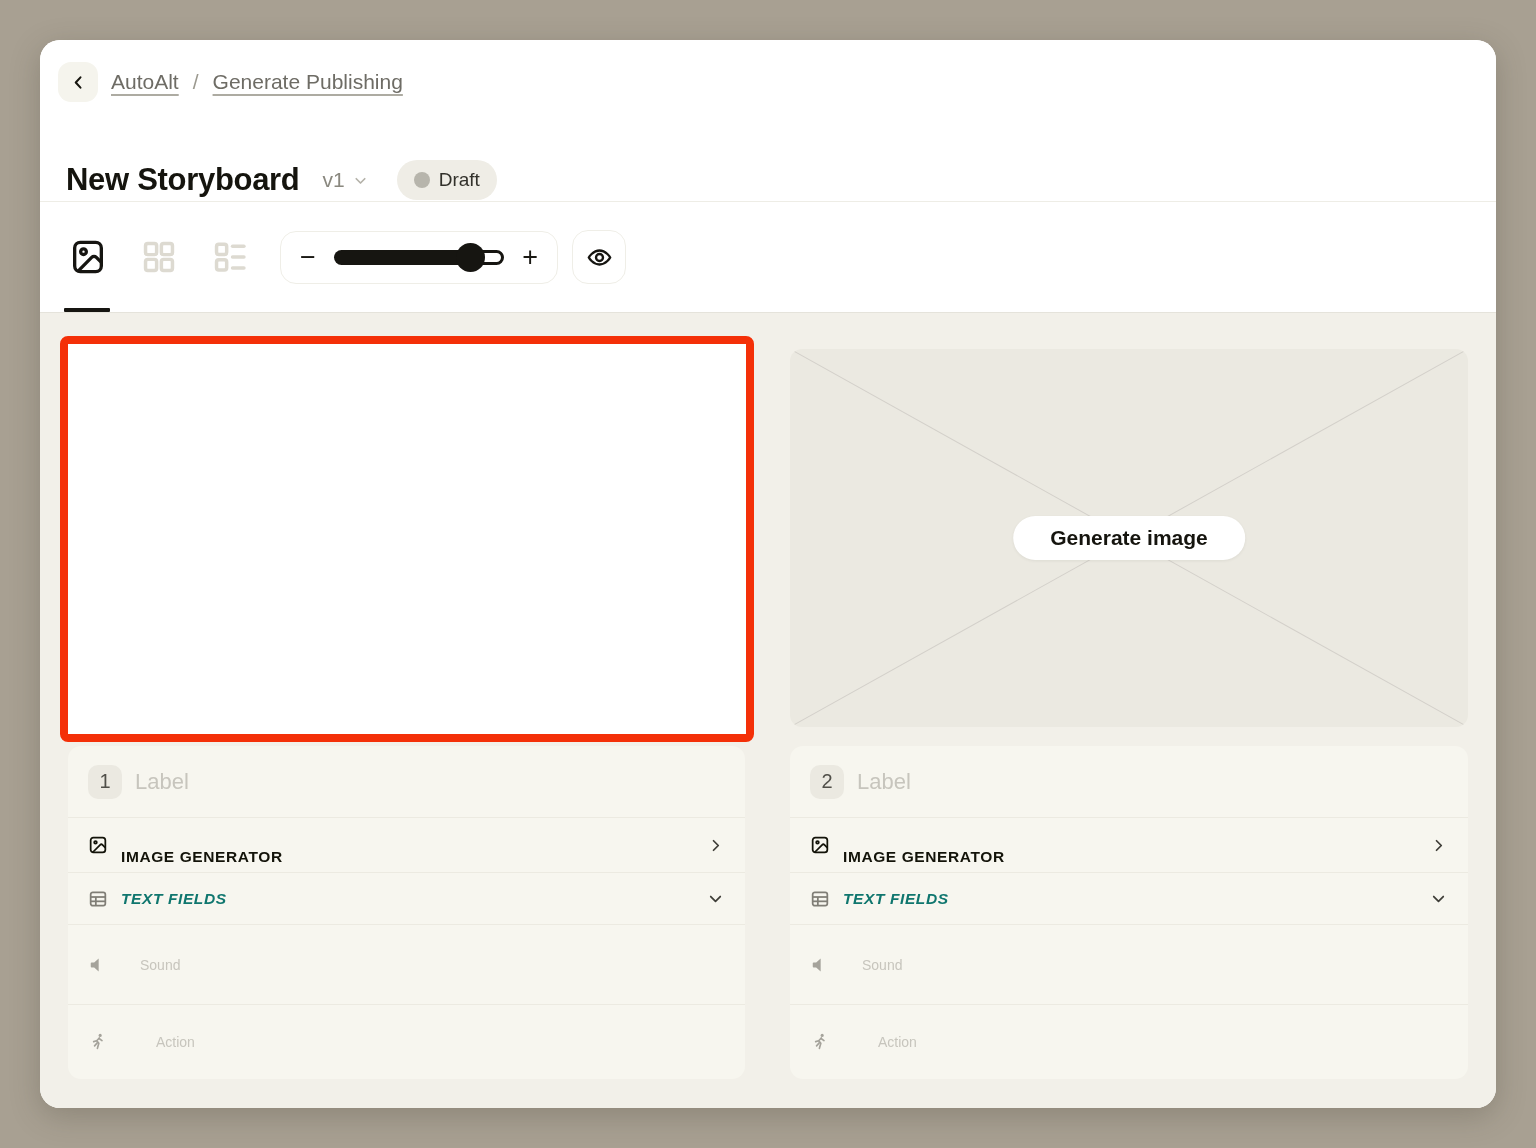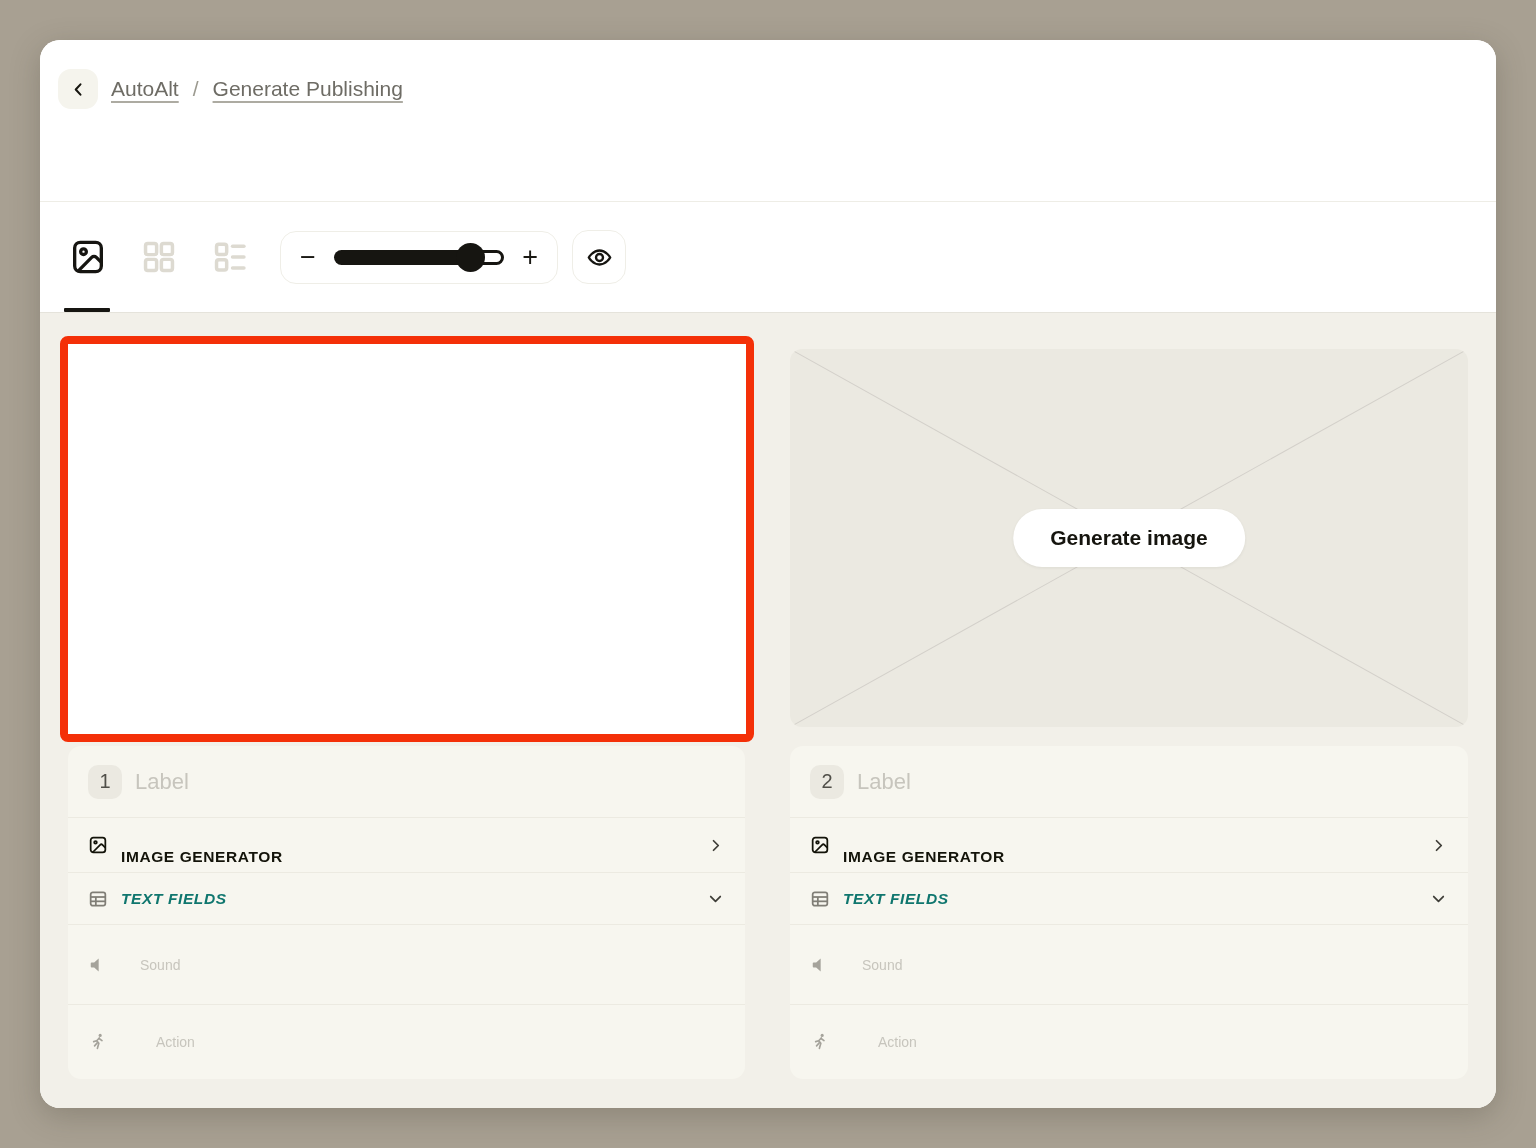--- a/index.html
+++ b/index.html
@@ -15,21 +15,21 @@
     width:1456px; height:1068px;
     background:#FFFFFF;
     border-radius:20px;
     overflow:hidden;
     box-shadow:0 8px 30px rgba(60,55,45,.25);
     display:flex; flex-direction:column;
   }
 
   
   .header { height:162px; flex:0 0 auto; border-bottom:1px solid #EEEDE6; position:relative; background:#fff; }
-  .crumb-row { position:absolute; left:18px; top:29px; display:flex; align-items:center; }
+  .crumb-row { position:absolute; left:18px; top:22px; display:flex; align-items:center; }
   .back-btn {
     width:40px; height:40px; border-radius:13px; background:#F5F4ED;
     display:flex; align-items:center; justify-content:center; cursor:pointer; border:none;
   }
   .crumbs { display:flex; align-items:center; gap:14px; margin-left:13px; font-size:21px; color:#6E6C65; }
   .crumb-link {
     color:#6E6C65; text-decoration:underline; text-underline-offset:5px;
     text-decoration-color:#ADABA2; text-decoration-thickness:1.5px; cursor:pointer;
   }
   .crumb-sep { color:#9B998F; }
@@ -79,21 +79,21 @@
     position:absolute; left:20px; top:23px; width:694px; height:406px;
     background:#FFFFFF; border:8px solid #F43008; border-radius:8px; cursor:pointer;
   }
   .canvas-placeholder {
     position:absolute; left:750px; top:36px; width:678px; height:378px;
     background:#EBE9E1; border-radius:12px; overflow:hidden; cursor:pointer;
   }
   .x-lines { position:absolute; inset:0; width:100%; height:100%; }
   .generate-btn {
     position:absolute; left:50%; top:50%; transform:translate(-50%,-50%);
-    height:58px; padding:0 37px; border:none; border-radius:999px;
+    height:44px; padding:0 37px; border:none; border-radius:999px;
     background:#FFFFFF; font-family:inherit; font-size:21px; font-weight:700; color:#15140E;
     cursor:pointer; white-space:nowrap; box-shadow:0 1px 3px rgba(70,65,55,.08);
   }
 
   .frame-card {
     position:absolute; top:433px; height:333px;
     background:#F7F6EF; border-radius:13px;
     display:flex; flex-direction:column; overflow:hidden;
   }
   .frame-card.left { left:28px; width:677px; }
@@ -136,20 +136,35 @@
         <span>
           <svg width="19" height="19" viewBox="0 0 24 24" fill="none" stroke="#16150F" stroke-width="2.6" stroke-linecap="round" stroke-linejoin="round">
               <polyline points="14.5 5.5 8.5 12 14.5 18.5"></polyline>
             </svg>
         </span>
       </button>
       <div class="crumbs">
         <span class="crumb-link">AutoAlt</span>
         <span class="crumb-sep">/</span>
         <span class="crumb-link">Generate Publishing</span>
+      </div>
+    </div>
+    <div class="title-row">
+      <h1 class="page-title">New Storyboard</h1>
+      <div class="version">
+        <span class="version-label">v1</span>
+        <span>
+          <svg width="17" height="17" viewBox="0 0 24 24" fill="none" stroke="#B4B2A9" stroke-width="2.4" stroke-linecap="round" stroke-linejoin="round">
+              <polyline points="6 9.5 12 15.5 18 9.5"></polyline>
+            </svg>
+        </span>
+      </div>
+      <div class="status-badge">
+        <span class="status-dot"></span>
+        <span class="status-label">Draft</span>
       </div>
     </div>
   </div>
 
   <div class="toolbar">
     <button class="view-btn active">
       <span>
         <svg width="40" height="40" viewBox="0 0 24 24" fill="none" stroke="currentColor" stroke-width="2" stroke-linecap="round" stroke-linejoin="round">
           <rect x="4" y="3.2" width="16" height="17.6" rx="3.4"></rect>
           <circle cx="9.3" cy="8.8" r="1.7"></circle>

